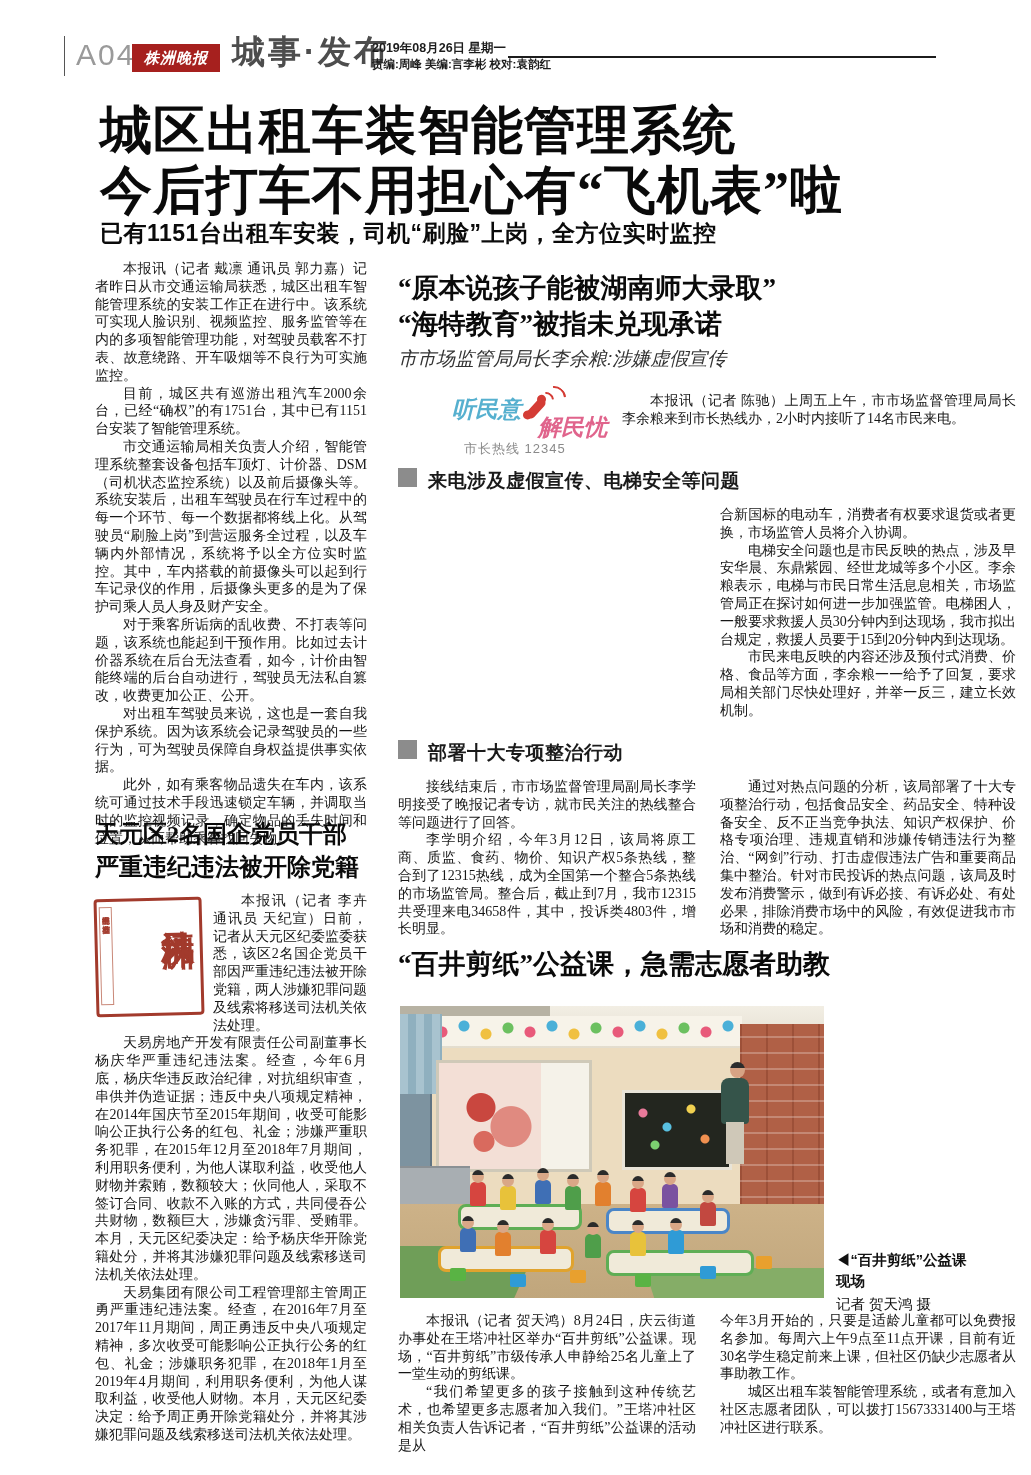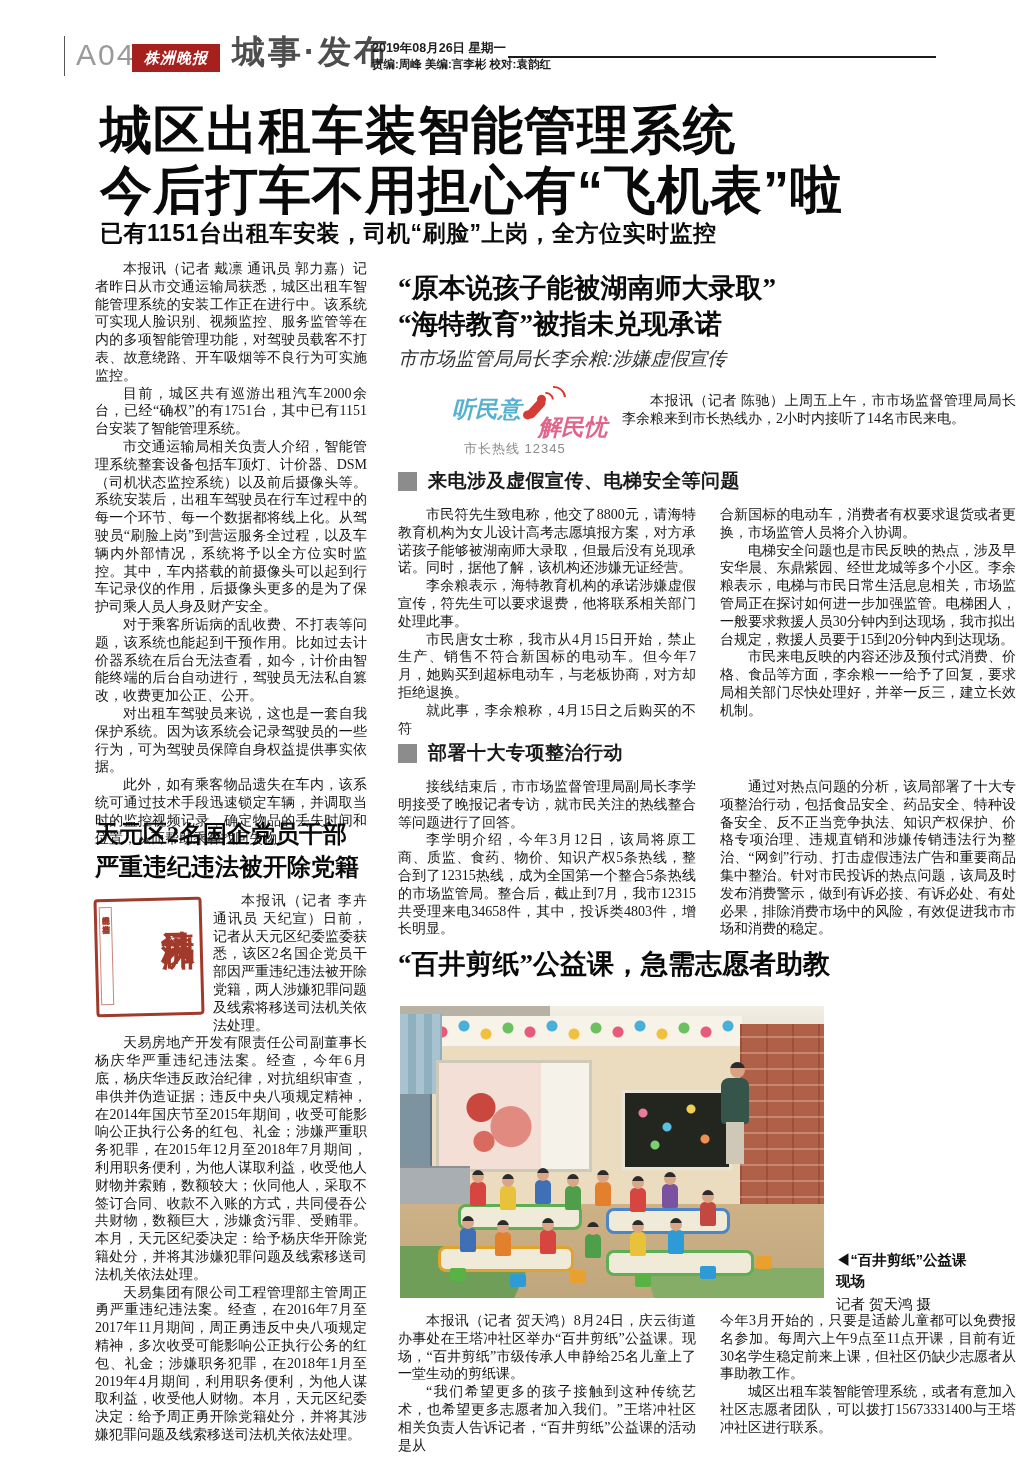--- a/index.html
+++ b/index.html
@@ -12,34 +12,34 @@
   .page-num{left:76px;top:38px;font-size:30px;color:#9a9a9a;letter-spacing:2px;font-weight:400;}
   .masthead{left:132px;top:44px;width:88px;height:28px;background:#a6201e;color:#fff;
             font-family:"Liberation Serif",serif;font-style:italic;font-weight:700;
             font-size:15px;line-height:28px;text-align:center;letter-spacing:1px;}
   .section-name{left:232px;top:30px;font-size:33px;font-weight:800;color:#4d4d4d;letter-spacing:3px;}
   .dateline1{left:372px;top:40px;font-size:12.5px;color:#1c1c1c;font-weight:700;}
   .dateline2{left:372px;top:57px;font-size:11.5px;color:#1c1c1c;font-weight:700;}
   .header-rule{left:508px;top:56px;width:428px;height:2px;background:#1c1c1c;}
 
   
-  .h-lead{font-size:52px;font-weight:900;color:#0a0a0a;letter-spacing:1px;white-space:nowrap;}
+  .h-lead{font-size:52px;font-weight:900;color:#0a0a0a;letter-spacing:1px;white-space:nowrap;font-family:Liberation Serif, serif;}
   .h-lead-sub{font-size:23px;font-weight:800;color:#0a0a0a;letter-spacing:0.5px;white-space:nowrap;}
   .h-mid{font-family:"Liberation Serif",serif;font-size:27px;font-weight:700;color:#0a0a0a;white-space:nowrap;}
   .h-mid-sub{font-size:19px;font-weight:400;color:#333;white-space:nowrap;}
   .h-party{font-family:"Liberation Serif",serif;font-size:24px;font-weight:700;color:#0a0a0a;line-height:33px;}
 
   
   .body-text{font-family:"Liberation Serif",serif;font-size:14px;line-height:17.8px;
              text-align:justify;color:#161616;}
   .body-text p{margin:0;text-indent:2em;}
   .body-text p.cont{text-indent:0;}
 
   
-  .sec-h{display:flex;align-items:center;}
+  .sec-h{display:flex;align-items:flex-start;}
   .sec-h .sq{width:19px;height:19px;background:#8c8c8c;margin-right:11px;flex:0 0 auto;}
   .sec-h .lbl{font-size:19px;font-weight:700;color:#1a1a1a;letter-spacing:0.5px;}
 
   
   .seal{float:left;width:102px;height:112px;margin:6px 10px 2px 0;border:3px solid #a23a2c;
         border-radius:4px;position:relative;background:#fff;transform:rotate(-1.5deg);}
   .seal-side{position:absolute;left:2px;top:5px;writing-mode:vertical-rl;text-orientation:upright;
              font-size:8px;line-height:9px;color:#a23a2c;border:1px solid #c98878;padding:2px 1px;height:92px;}
   .seal-main{position:absolute;right:3px;top:4px;height:100px;writing-mode:vertical-rl;text-orientation:upright;
              font-family:"Liberation Serif",serif;font-size:33px;font-weight:700;color:#a23a2c;
@@ -158,26 +158,20 @@
     <span class="hl-hotline">市长热线  12345</span>
   </div>
   <div class="abs body-text" style="left:622px;top:392px;width:394px;">
     <p>本报讯（记者 陈驰）上周五上午，市市场监督管理局局长李余粮来到市长热线办，2小时内接听了14名市民来电。</p>
   </div>
 
   <div class="abs sec-h" style="left:398px;top:468px;">
     <span class="sq"></span>
     <span class="lbl">来电涉及虚假宣传、电梯安全等问题</span>
   </div>
-  <div class="abs body-text" style="left:398px;top:506px;width:298px;">
-    <p>市民符先生致电称，他交了8800元，请海特教育机构为女儿设计高考志愿填报方案，对方承诺孩子能够被湖南师大录取，但最后没有兑现承诺。同时，据他了解，该机构还涉嫌无证经营。</p>
-    <p>李余粮表示，海特教育机构的承诺涉嫌虚假宣传，符先生可以要求退费，他将联系相关部门处理此事。</p>
-    <p>市民唐女士称，我市从4月15日开始，禁止生产、销售不符合新国标的电动车。但今年7月，她购买到超标电动车，与老板协商，对方却拒绝退换。</p>
-    <p>就此事，李余粮称，4月15日之后购买的不符</p>
-  </div>
   <div class="abs body-text" style="left:720px;top:506px;width:296px;">
     <p class="cont">合新国标的电动车，消费者有权要求退货或者更换，市场监管人员将介入协调。</p>
     <p>电梯安全问题也是市民反映的热点，涉及早安华晨、东鼎紫园、经世龙城等多个小区。李余粮表示，电梯与市民日常生活息息相关，市场监管局正在探讨如何进一步加强监管。电梯困人，一般要求救援人员30分钟内到达现场，我市拟出台规定，救援人员要于15到20分钟内到达现场。</p>
     <p>市民来电反映的内容还涉及预付式消费、价格、食品等方面，李余粮一一给予了回复，要求局相关部门尽快处理好，并举一反三，建立长效机制。</p>
   </div>
 
   <div class="abs sec-h" style="left:398px;top:740px;">
     <span class="sq"></span>
     <span class="lbl">部署十大专项整治行动</span>
   </div>

